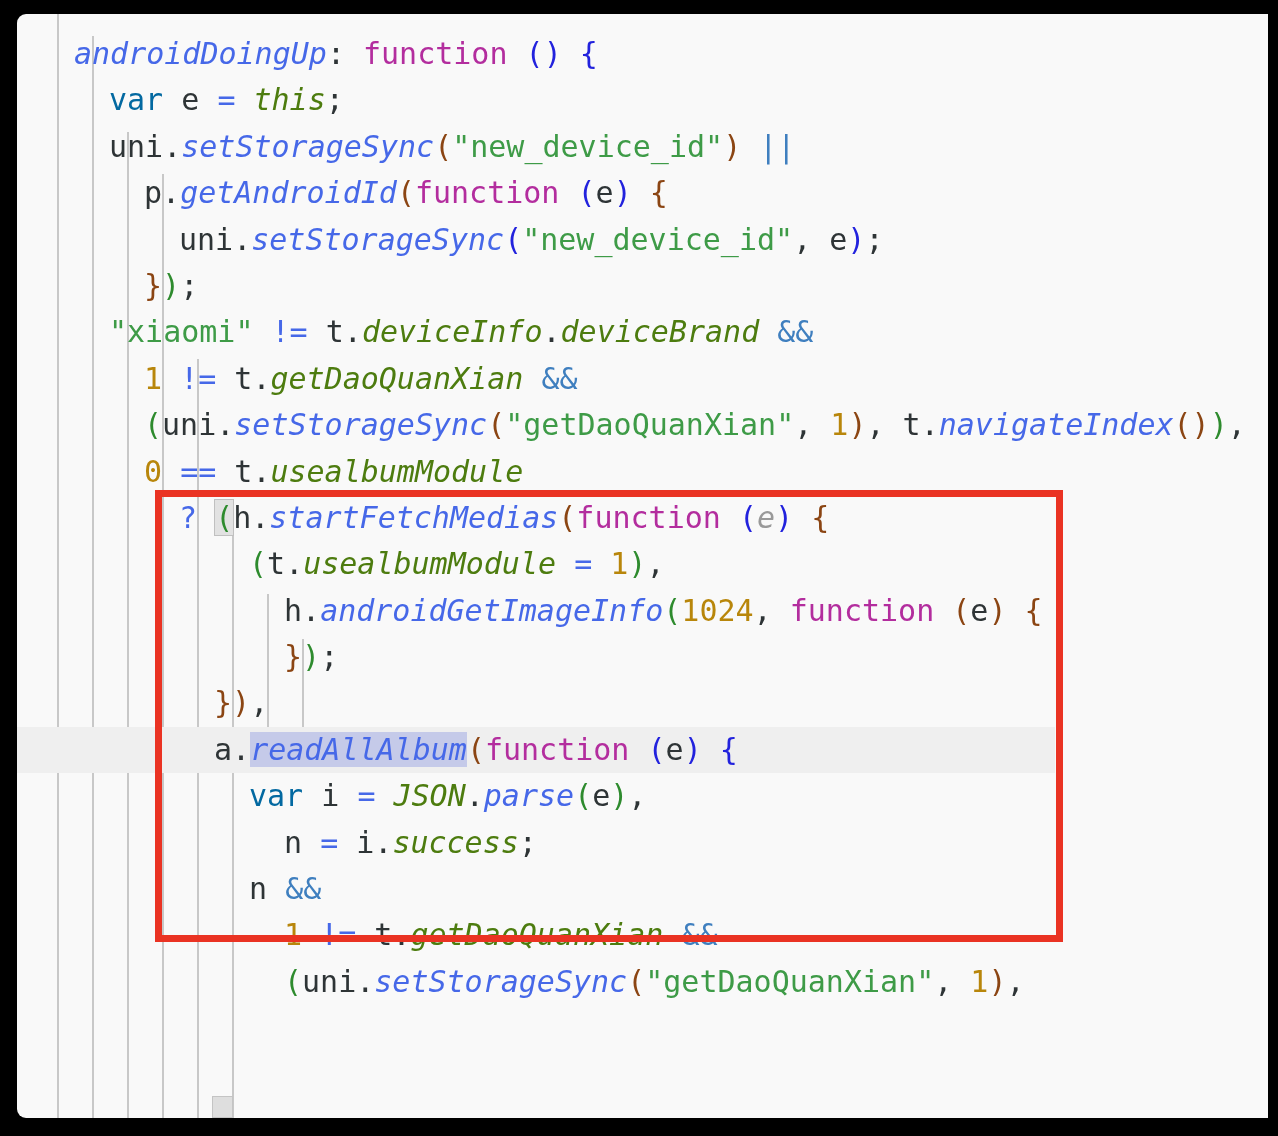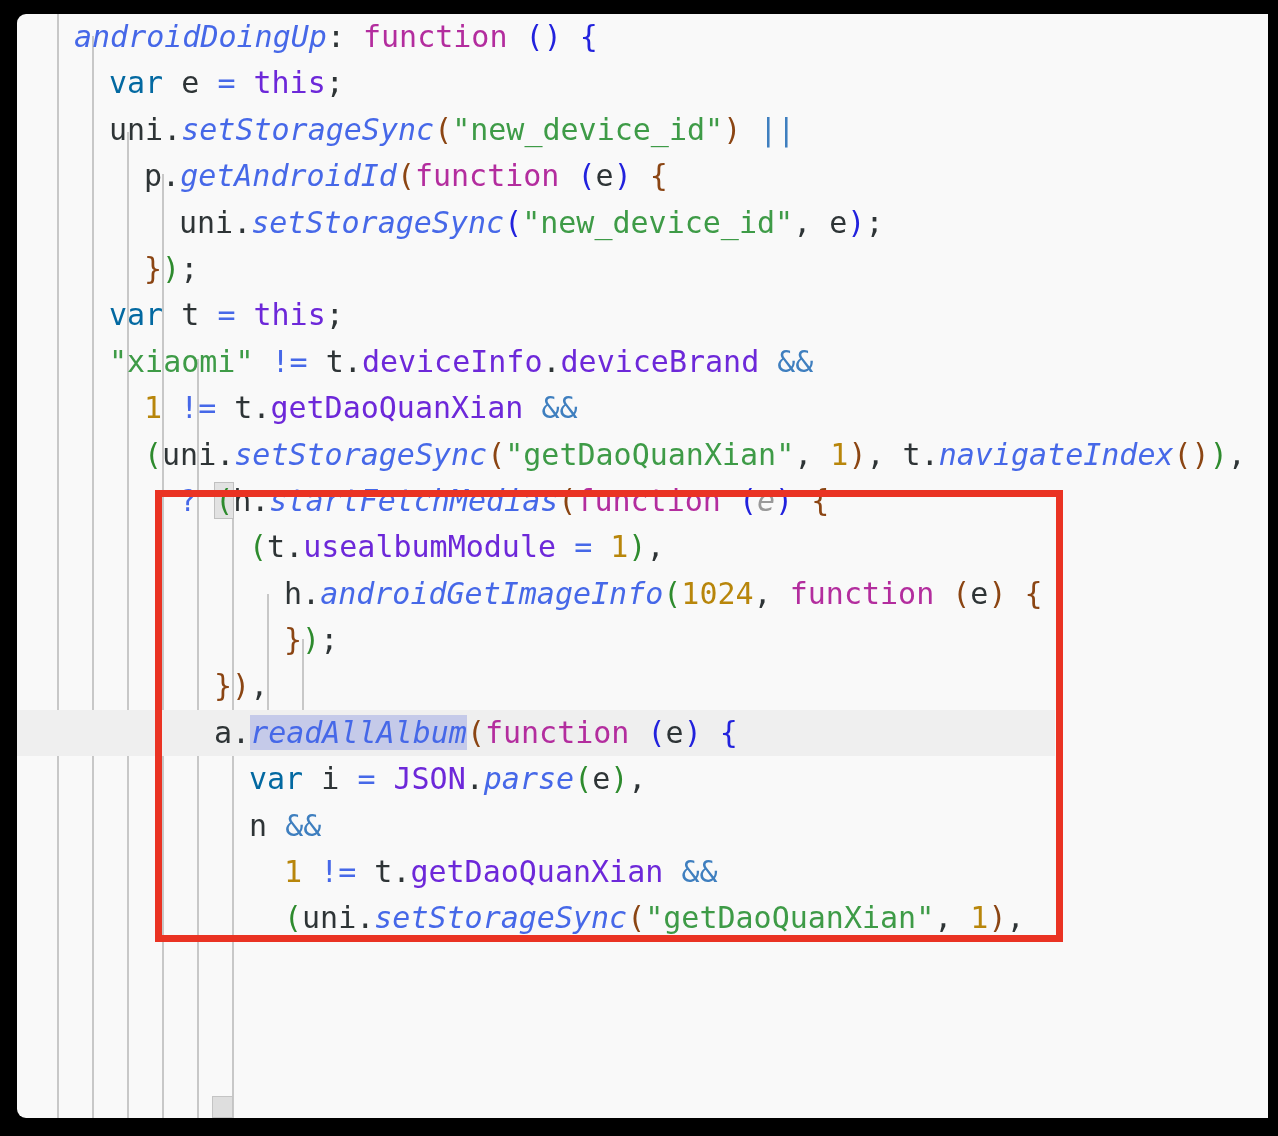--- a/index.html
+++ b/index.html
@@ -33,41 +33,41 @@
   }
   
   .guide {
     position: absolute;
     width: 2px;
     background: #C8C8C8;
   }
   #lines {
     position: absolute;
     left: 0;
-    top: 0;
+    top: 17px;
     width: 1038px;
   }
   .line {
     position: relative;
     height: 46.4px;
     white-space: pre;
     color: #2E3436;
     padding-left: 0;
   }
   .line-hl {
     background: #EFEFEF;
   }
   
   .t-prop     { color: #4668E8; font-style: italic; }
   .t-kw       { color: #0369a1; }
   .t-kw2      { color: #B32D9E; }
   .t-fn       { color: #4668E8; font-style: italic; }
   .t-plain    { color: #2E3436; }
   .t-ident    { color: #2E3436; }
-  .t-member   { color: #6d28d9; }
+  .t-member   { color: #4d7c0f; font-style: italic; }
   .t-num      { color: #B8860B; }
   .t-str      { color: #3E9B47; }
   .t-op       { color: #4668E8; }
   .t-and      { color: #3F7FBF; }
   .t-p-blue   { color: #2222DD; }
   .t-p-brown  { color: #8B4513; }
   .t-p-dgreen { color: #2E8B2E; }
   .t-arg      { color: #999999; font-style: italic; }
   .t-brace-b  { color: #2222DD; }
   .sel {
@@ -114,31 +114,32 @@
         <div class="guide" style="left: 250px; top: 580px; height: 160px; background: rgb(200, 200, 200);"></div>
         <div class="guide" style="left: 285px; top: 625px; height: 90px; background: rgb(200, 200, 200);"></div>
       </div>
     <div id="lines">
         <div class="line"><span style="display: inline-block; width: 57px;"></span><span class="t-prop">androidDoingUp</span><span class="t-plain">: </span><span class="t-kw2">function</span><span class="t-plain"> </span><span class="t-p-blue">(</span><span class="t-p-blue">)</span><span class="t-plain"> </span><span class="t-brace-b">{</span></div>
         <div class="line"><span style="display: inline-block; width: 92px;"></span><span class="t-kw">var</span><span class="t-ident"> e </span><span class="t-op">=</span><span class="t-plain"> </span><span class="t-member">this</span><span class="t-plain">;</span></div>
         <div class="line"><span style="display: inline-block; width: 92px;"></span><span class="t-ident">uni</span><span class="t-plain">.</span><span class="t-fn">setStorageSync</span><span class="t-p-brown">(</span><span class="t-str">"new_device_id"</span><span class="t-p-brown">)</span><span class="t-plain"> </span><span class="t-and">||</span></div>
         <div class="line"><span style="display: inline-block; width: 127px;"></span><span class="t-ident">p</span><span class="t-plain">.</span><span class="t-fn">getAndroidId</span><span class="t-p-brown">(</span><span class="t-kw2">function</span><span class="t-plain"> </span><span class="t-p-blue">(</span><span class="t-ident">e</span><span class="t-p-blue">)</span><span class="t-plain"> </span><span class="t-p-brown">{</span></div>
         <div class="line"><span style="display: inline-block; width: 162px;"></span><span class="t-ident">uni</span><span class="t-plain">.</span><span class="t-fn">setStorageSync</span><span class="t-p-blue">(</span><span class="t-str">"new_device_id"</span><span class="t-ident">, e</span><span class="t-p-blue">)</span><span class="t-plain">;</span></div>
         <div class="line"><span style="display: inline-block; width: 127px;"></span><span class="t-p-brown">}</span><span class="t-p-dgreen">)</span><span class="t-plain">;</span></div>
-        <div class="line"><span style="display: inline-block; width: 92px;"></span><span class="t-kw">var</span><span class="t-ident"> t </span><span class="t-op">=</span><span class="t-plain"> </span><span class="t-member">this</span><span class="t-plain">;</span></div>
         <div class="line"><span style="display: inline-block; width: 92px;"></span><span class="t-str">"xiaomi"</span><span class="t-plain"> </span><span class="t-op">!=</span><span class="t-ident"> t</span><span class="t-plain">.</span><span class="t-member">deviceInfo</span><span class="t-plain">.</span><span class="t-member">deviceBrand</span><span class="t-plain"> </span><span class="t-and">&amp;&amp;</span></div>
         <div class="line"><span style="display: inline-block; width: 127px;"></span><span class="t-num">1</span><span class="t-plain"> </span><span class="t-op">!=</span><span class="t-ident"> t</span><span class="t-plain">.</span><span class="t-member">getDaoQuanXian</span><span class="t-plain"> </span><span class="t-and">&amp;&amp;</span></div>
         <div class="line"><span style="display: inline-block; width: 127px;"></span><span class="t-p-dgreen">(</span><span class="t-ident">uni</span><span class="t-plain">.</span><span class="t-fn">setStorageSync</span><span class="t-p-brown">(</span><span class="t-str">"getDaoQuanXian"</span><span class="t-ident">, </span><span class="t-num">1</span><span class="t-p-brown">)</span><span class="t-ident">, t</span><span class="t-plain">.</span><span class="t-fn">navigateIndex</span><span class="t-p-brown">(</span><span class="t-p-brown">)</span><span class="t-p-dgreen">)</span><span class="t-plain">,</span></div>
+        <div class="line"><span style="display: inline-block; width: 127px;"></span><span class="t-num">0</span><span class="t-plain"> </span><span class="t-op">==</span><span class="t-ident"> t</span><span class="t-plain">.</span><span class="t-member">usealbumModule</span></div>
         <div class="line"><span style="display: inline-block; width: 162px;"></span><span class="t-op">?</span><span class="t-plain"> </span><span class="t-p-dgreen paren-match">(</span><span class="t-ident">h</span><span class="t-plain">.</span><span class="t-fn">startFetchMedias</span><span class="t-p-brown">(</span><span class="t-kw2">function</span><span class="t-plain"> </span><span class="t-p-blue">(</span><span class="t-arg">e</span><span class="t-p-blue">)</span><span class="t-plain"> </span><span class="t-p-brown">{</span></div>
         <div class="line"><span style="display: inline-block; width: 232px;"></span><span class="t-p-dgreen">(</span><span class="t-ident">t</span><span class="t-plain">.</span><span class="t-member">usealbumModule</span><span class="t-plain"> </span><span class="t-op">=</span><span class="t-plain"> </span><span class="t-num">1</span><span class="t-p-dgreen">)</span><span class="t-plain">,</span></div>
         <div class="line"><span style="display: inline-block; width: 267px;"></span><span class="t-ident">h</span><span class="t-plain">.</span><span class="t-fn">androidGetImageInfo</span><span class="t-p-dgreen">(</span><span class="t-num">1024</span><span class="t-plain">, </span><span class="t-kw2">function</span><span class="t-plain"> </span><span class="t-p-brown">(</span><span class="t-ident">e</span><span class="t-p-brown">)</span><span class="t-plain"> </span><span class="t-p-brown">{</span></div>
         <div class="line"><span style="display: inline-block; width: 267px;"></span><span class="t-p-brown">}</span><span class="t-p-dgreen">)</span><span class="t-plain">;</span></div>
         <div class="line"><span style="display: inline-block; width: 197px;"></span><span class="t-p-brown">}</span><span class="t-p-brown">)</span><span class="t-plain">,</span></div>
         <div class="line line-hl" style="background: rgb(239, 239, 239);"><span style="display: inline-block; width: 197px;"></span><span class="t-ident">a</span><span class="t-plain">.</span><span class="t-fn sel" style="background: rgb(197, 202, 233);">readAllAlbum</span><span class="t-p-brown">(</span><span class="t-kw2">function</span><span class="t-plain"> </span><span class="t-p-blue">(</span><span class="t-ident">e</span><span class="t-p-blue">)</span><span class="t-plain"> </span><span class="t-p-blue">{</span></div>
         <div class="line"><span style="display: inline-block; width: 232px;"></span><span class="t-kw">var</span><span class="t-ident"> i </span><span class="t-op">=</span><span class="t-plain"> </span><span class="t-member">JSON</span><span class="t-plain">.</span><span class="t-fn">parse</span><span class="t-p-dgreen">(</span><span class="t-ident">e</span><span class="t-p-dgreen">)</span><span class="t-plain">,</span></div>
+        <div class="line"><span style="display: inline-block; width: 267px;"></span><span class="t-ident">n </span><span class="t-op">=</span><span class="t-ident"> i</span><span class="t-plain">.</span><span class="t-member">success</span><span class="t-plain">;</span></div>
         <div class="line"><span style="display: inline-block; width: 232px;"></span><span class="t-ident">n</span><span class="t-plain"> </span><span class="t-and">&amp;&amp;</span></div>
         <div class="line"><span style="display: inline-block; width: 267px;"></span><span class="t-num">1</span><span class="t-plain"> </span><span class="t-op">!=</span><span class="t-ident"> t</span><span class="t-plain">.</span><span class="t-member">getDaoQuanXian</span><span class="t-plain"> </span><span class="t-and">&amp;&amp;</span></div>
         <div class="line"><span style="display: inline-block; width: 267px;"></span><span class="t-p-dgreen">(</span><span class="t-ident">uni</span><span class="t-plain">.</span><span class="t-fn">setStorageSync</span><span class="t-p-brown">(</span><span class="t-str">"getDaoQuanXian"</span><span class="t-ident">, </span><span class="t-num">1</span><span class="t-p-brown">)</span><span class="t-plain">,</span></div>
       </div>
     <div class="stub" style="left:195px; top:1082px;"></div>
   </div>
   <div id="red-box" style="border-color: rgb(234, 51, 35);"></div>
 </div>
 
 </body></html>

